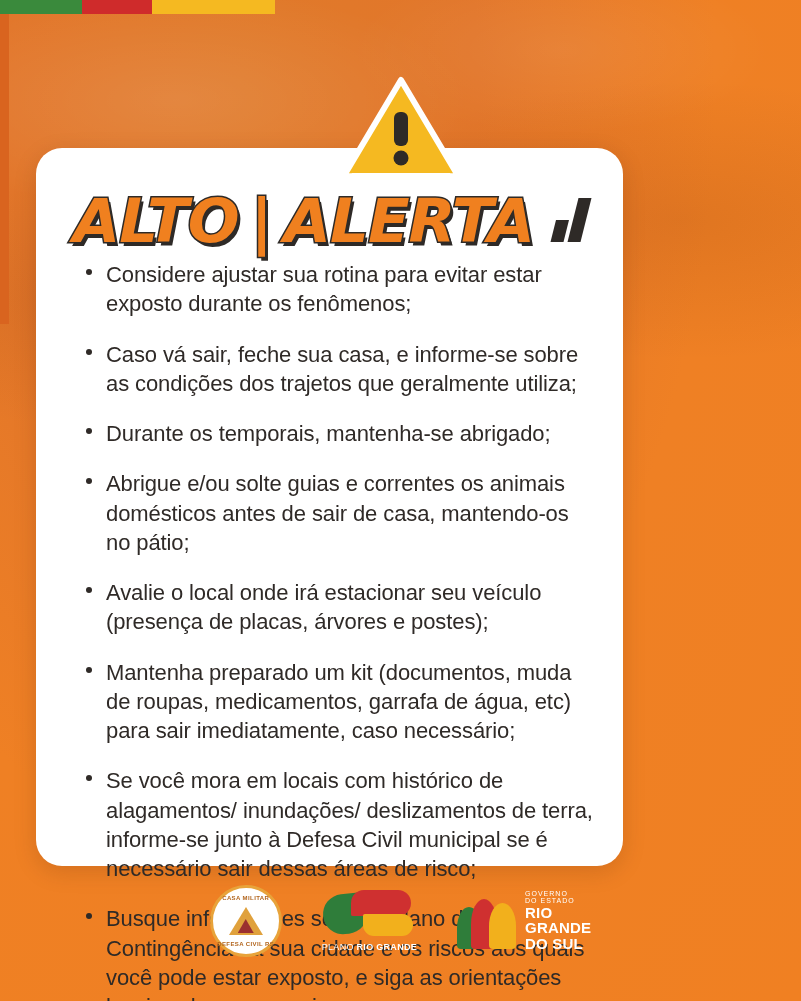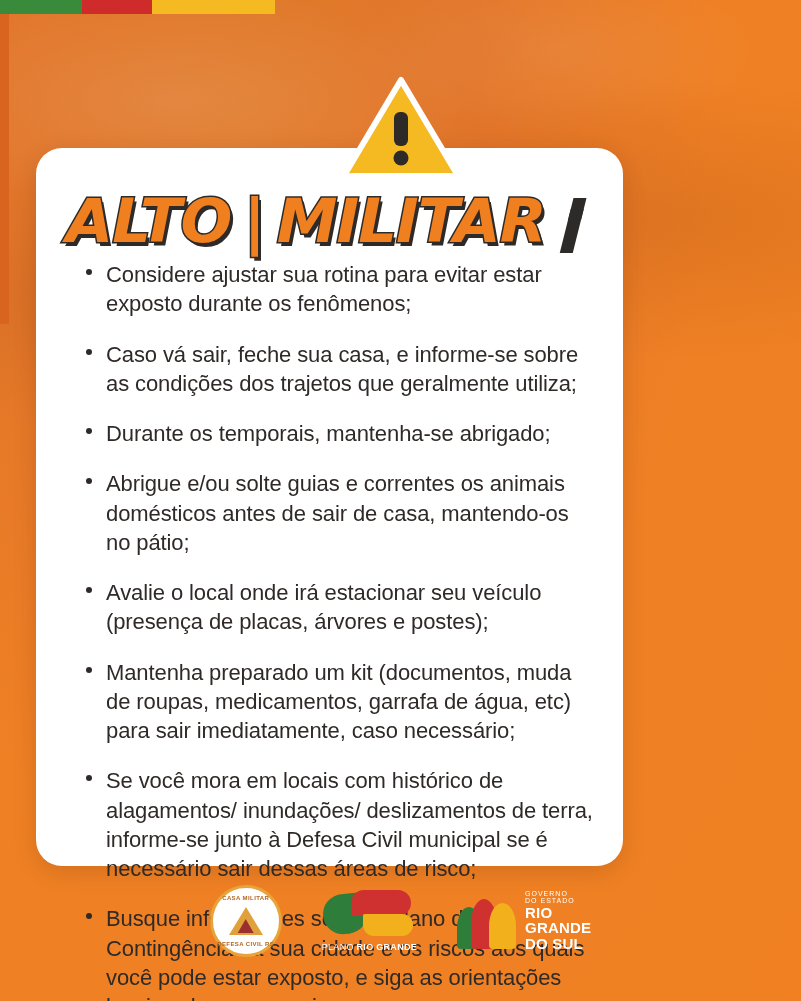--- a/index.html
+++ b/index.html
@@ -250,21 +250,21 @@
     <rect x="53" y="36" width="14" height="34" rx="6" fill="#2e2a27"></rect>
     <circle cx="60" cy="82" r="7.5" fill="#2e2a27"></circle>
   </svg>
 </div>
 
 <div class="card">
 
   <div class="title-row">
     <span class="title">ALTO</span>
     <span class="title pipe">|</span>
-    <span class="title">MILITAR</span>
+    <span class="title">ALERTA</span>
     <span class="slashes">
       <i class="short"></i><i></i>
     </span>
   </div>
 
   <ul class="bullets">
     <li>Considere ajustar sua rotina para evitar estar exposto durante os fenômenos;</li>
     <li>Caso vá sair, feche sua casa, e informe-se sobre as condições dos trajetos que geralmente utiliza;</li>
     <li>Durante os temporais, mantenha-se abrigado;</li>
     <li>Abrigue e/ou solte guias e correntes os animais domésticos antes de sair de casa, mantendo-os no pátio;</li>

